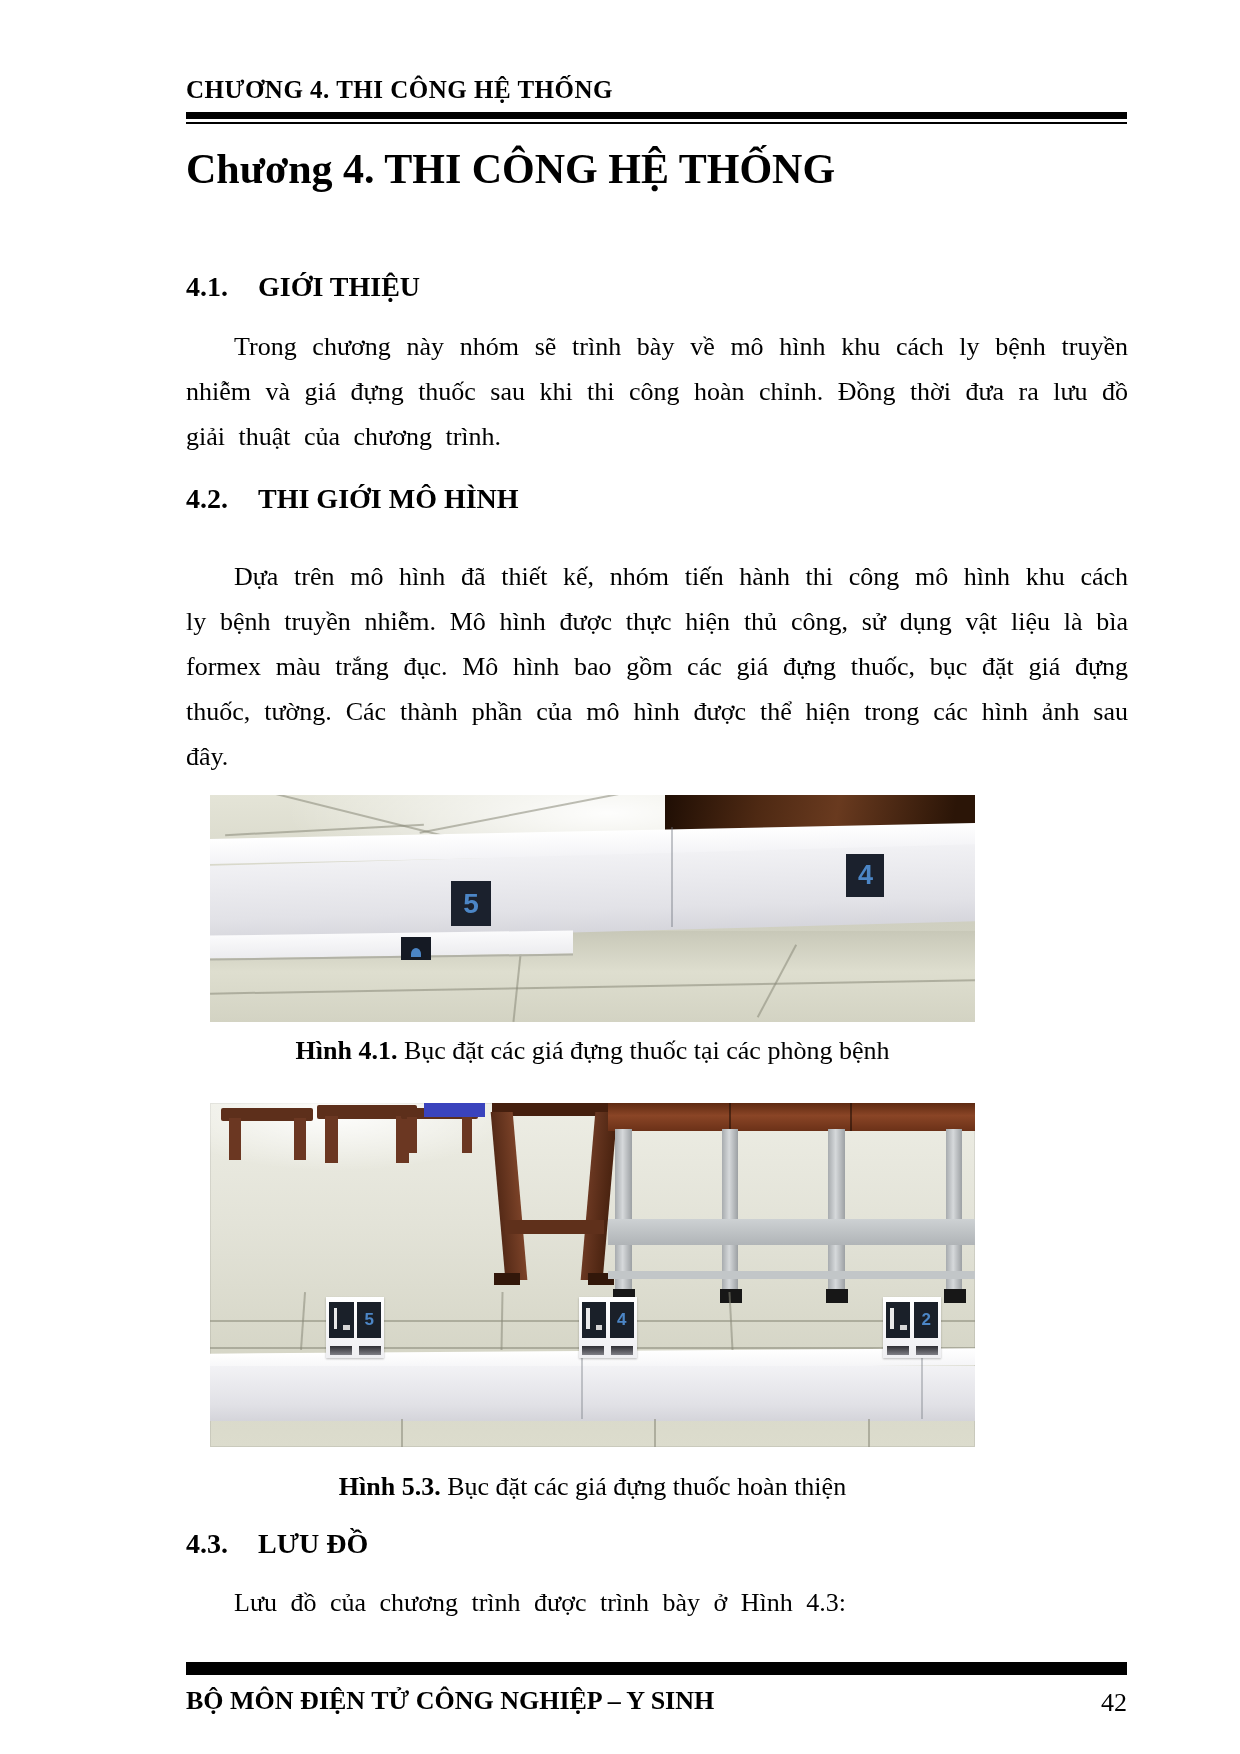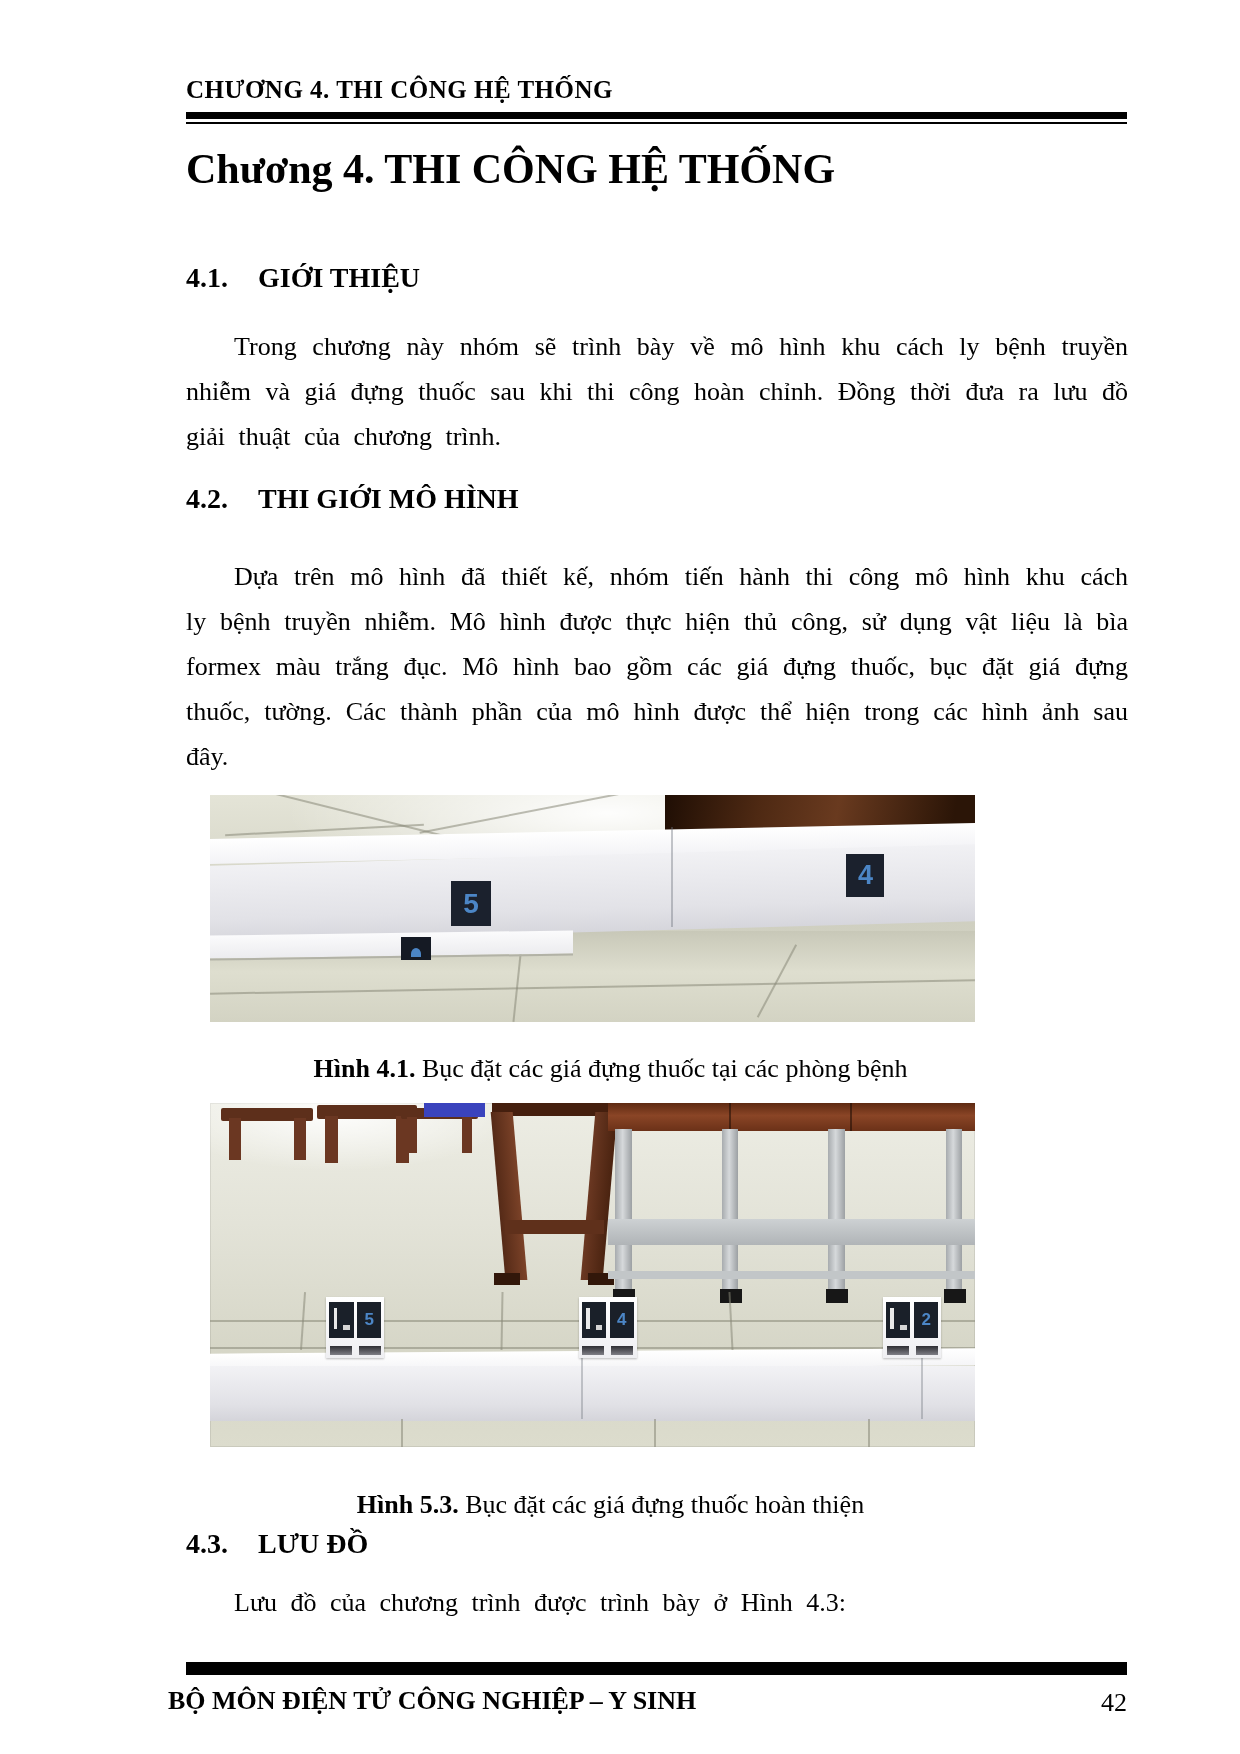--- a/index.html
+++ b/index.html
@@ -47,21 +47,21 @@
   .p1-floor-lower{position:absolute;left:0;top:60%;width:100%;height:40%;
      background:linear-gradient(180deg,#c8c8b8,#dedecf 45%,#d3d3c3);}
   .p1-ledge{position:absolute;left:0;top:61%;width:47.5%;height:10%;transform:skewY(-0.8deg);
      background:linear-gradient(180deg,#fbfbfc,#ececef);border-bottom:2px solid #b2b2a6;}
   .p1-mini{position:absolute;left:25%;top:62.5%;width:30px;height:23px;background:#151a24;
      display:flex;align-items:flex-end;justify-content:center;}
   .p1-mini i{position:static;width:10px;height:9px;margin-bottom:3px;
      border-radius:50% 50% 0 0/70% 70% 0 0;background:#4c86c6;}
 
   
-  .caption{position:absolute;left:210px;width:765px;text-align:center;font-size:26px;margin:18px;}
+  .caption{position:absolute;left:210px;width:765px;text-align:center;font-size:26px;margin:0;}
 
   
   .photo2{left:210px;top:1103px;width:765px;height:344px;
      background:linear-gradient(180deg,#edede4 0,#e3e3d8 35%,#d6d6c7 72%,#dcdccd);}
   .p2-glow{position:absolute;left:0;top:0;width:55%;height:30%;
      background:radial-gradient(60% 80% at 30% 10%,rgba(255,255,255,.9),rgba(255,255,255,0) 70%);}
   .stool{position:absolute;}
   .stool .seat{position:absolute;left:0;top:0;width:100%;height:24%;background:#5d2f1b;border-radius:2px;}
   .stool .leg{position:absolute;top:20%;width:13%;height:80%;background:#6b3722;}
   .stool .leg.l{left:8%;} .stool .leg.r{right:8%;}
@@ -99,35 +99,35 @@
   .mbox .plates{position:absolute;left:5%;right:5%;top:7%;height:60%;display:flex;gap:7%;}
   .mbox .pl{flex:1;background:#1a2029;position:relative;display:flex;align-items:center;justify-content:center;}
   .mbox .pl.num{color:#4c86c6;font-family:"Liberation Sans","DejaVu Sans",sans-serif;font-weight:700;font-size:17px;}
   .mbox .pl.ic i.v{left:18%;top:18%;width:16%;height:58%;background:#e9e9e9;}
   .mbox .pl.ic i.d{right:16%;bottom:20%;width:26%;height:16%;background:#d5d5d5;}
   .mbox .slots{position:absolute;left:6%;right:6%;bottom:4%;height:16%;display:flex;gap:14%;}
   .mbox .slots i{position:static;flex:1;background:linear-gradient(180deg,#2e2e33,#7f7f86);}
 
   
   .footer-bar{position:absolute;left:186px;top:1662px;width:941px;height:13px;background:#000;}
-  .footer-left{position:absolute;left:168px;top:1686px;font-size:26px;font-weight:bold;}
+  .footer-left{position:absolute;left:186px;top:1686px;font-size:26px;font-weight:bold;}
   .footer-page{position:absolute;left:1027px;top:1688px;width:100px;text-align:right;font-size:26px;}
 </style>
 </head>
 <body>
 
 <div class="page">
 
   <div class="rh-text">CHƯƠNG 4. THI CÔNG HỆ THỐNG</div>
   <div class="rule-thick"></div>
   <div class="rule-thin"></div>
 
   <h1 class="chapter-title">Chương 4. THI CÔNG HỆ THỐNG</h1>
 
-  <h2 class="sec" style="top:262px">
+  <h2 class="sec" style="top:271px">
     <span class="sec-num">4.1.</span><span class="sec-title">GIỚI THIỆU</span>
   </h2>
   <p class="body-p" style="top:324px">Trong chương này nhóm sẽ trình bày về mô hình khu cách ly bệnh truyền nhiễm và giá đựng thuốc sau khi thi công hoàn chỉnh. Đồng thời đưa ra lưu đồ giải thuật của chương trình.</p>
 
   <h2 class="sec" style="top:483px">
     <span class="sec-num">4.2.</span><span class="sec-title">THI GIỚI MÔ HÌNH</span>
   </h2>
   <p class="body-p" style="top:554px">Dựa trên mô hình đã thiết kế, nhóm tiến hành thi công mô hình khu cách ly bệnh truyền nhiễm. Mô hình được thực hiện thủ công, sử dụng vật liệu là bìa formex màu trắng đục. Mô hình bao gồm các giá đựng thuốc, bục đặt giá đựng thuốc, tường. Các thành phần của mô hình được thể hiện trong các hình ảnh sau đây.</p>
 
   <div class="photo photo1">

